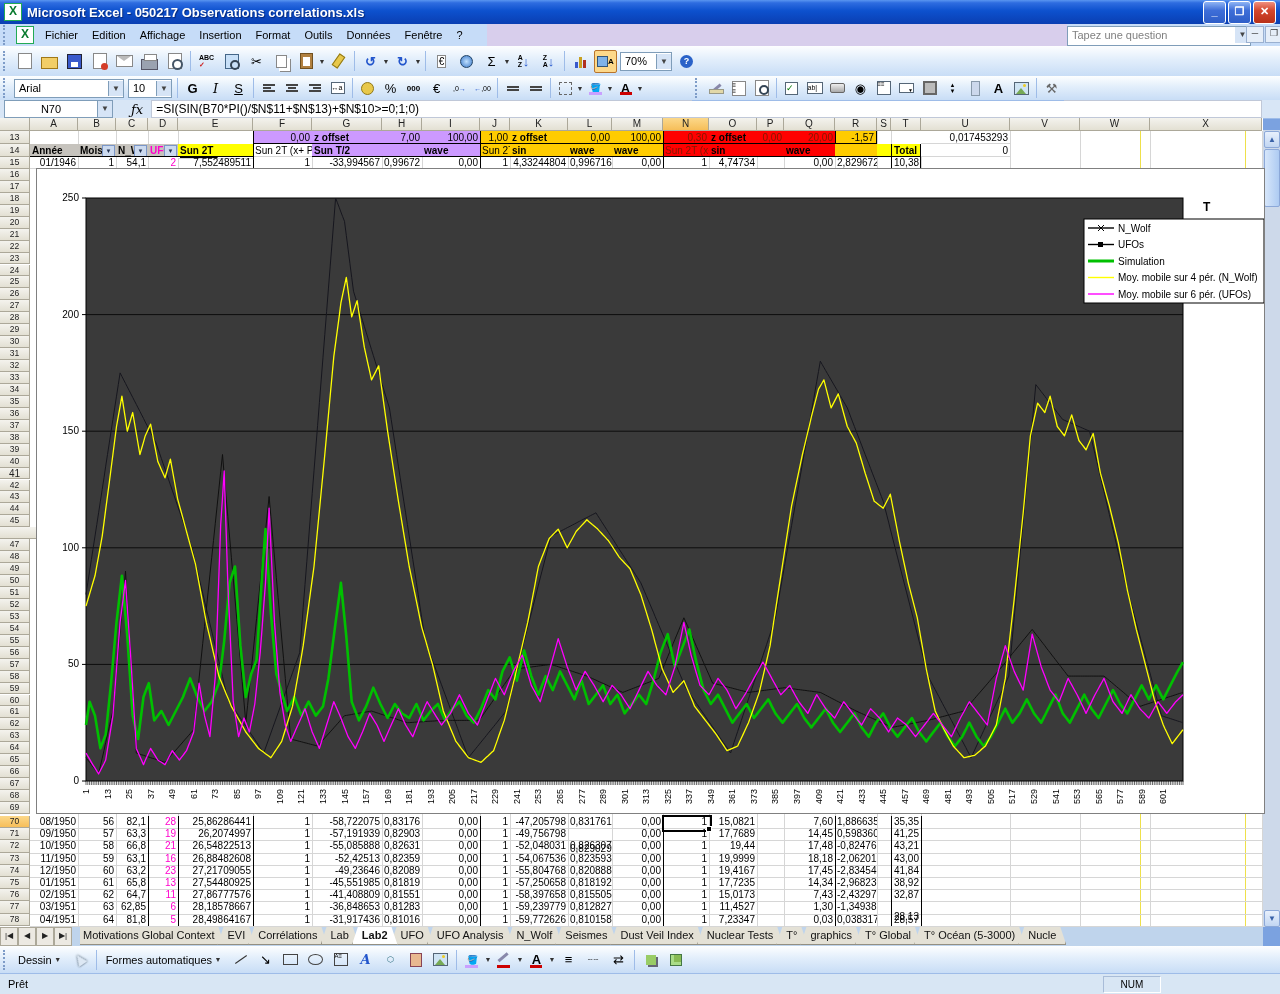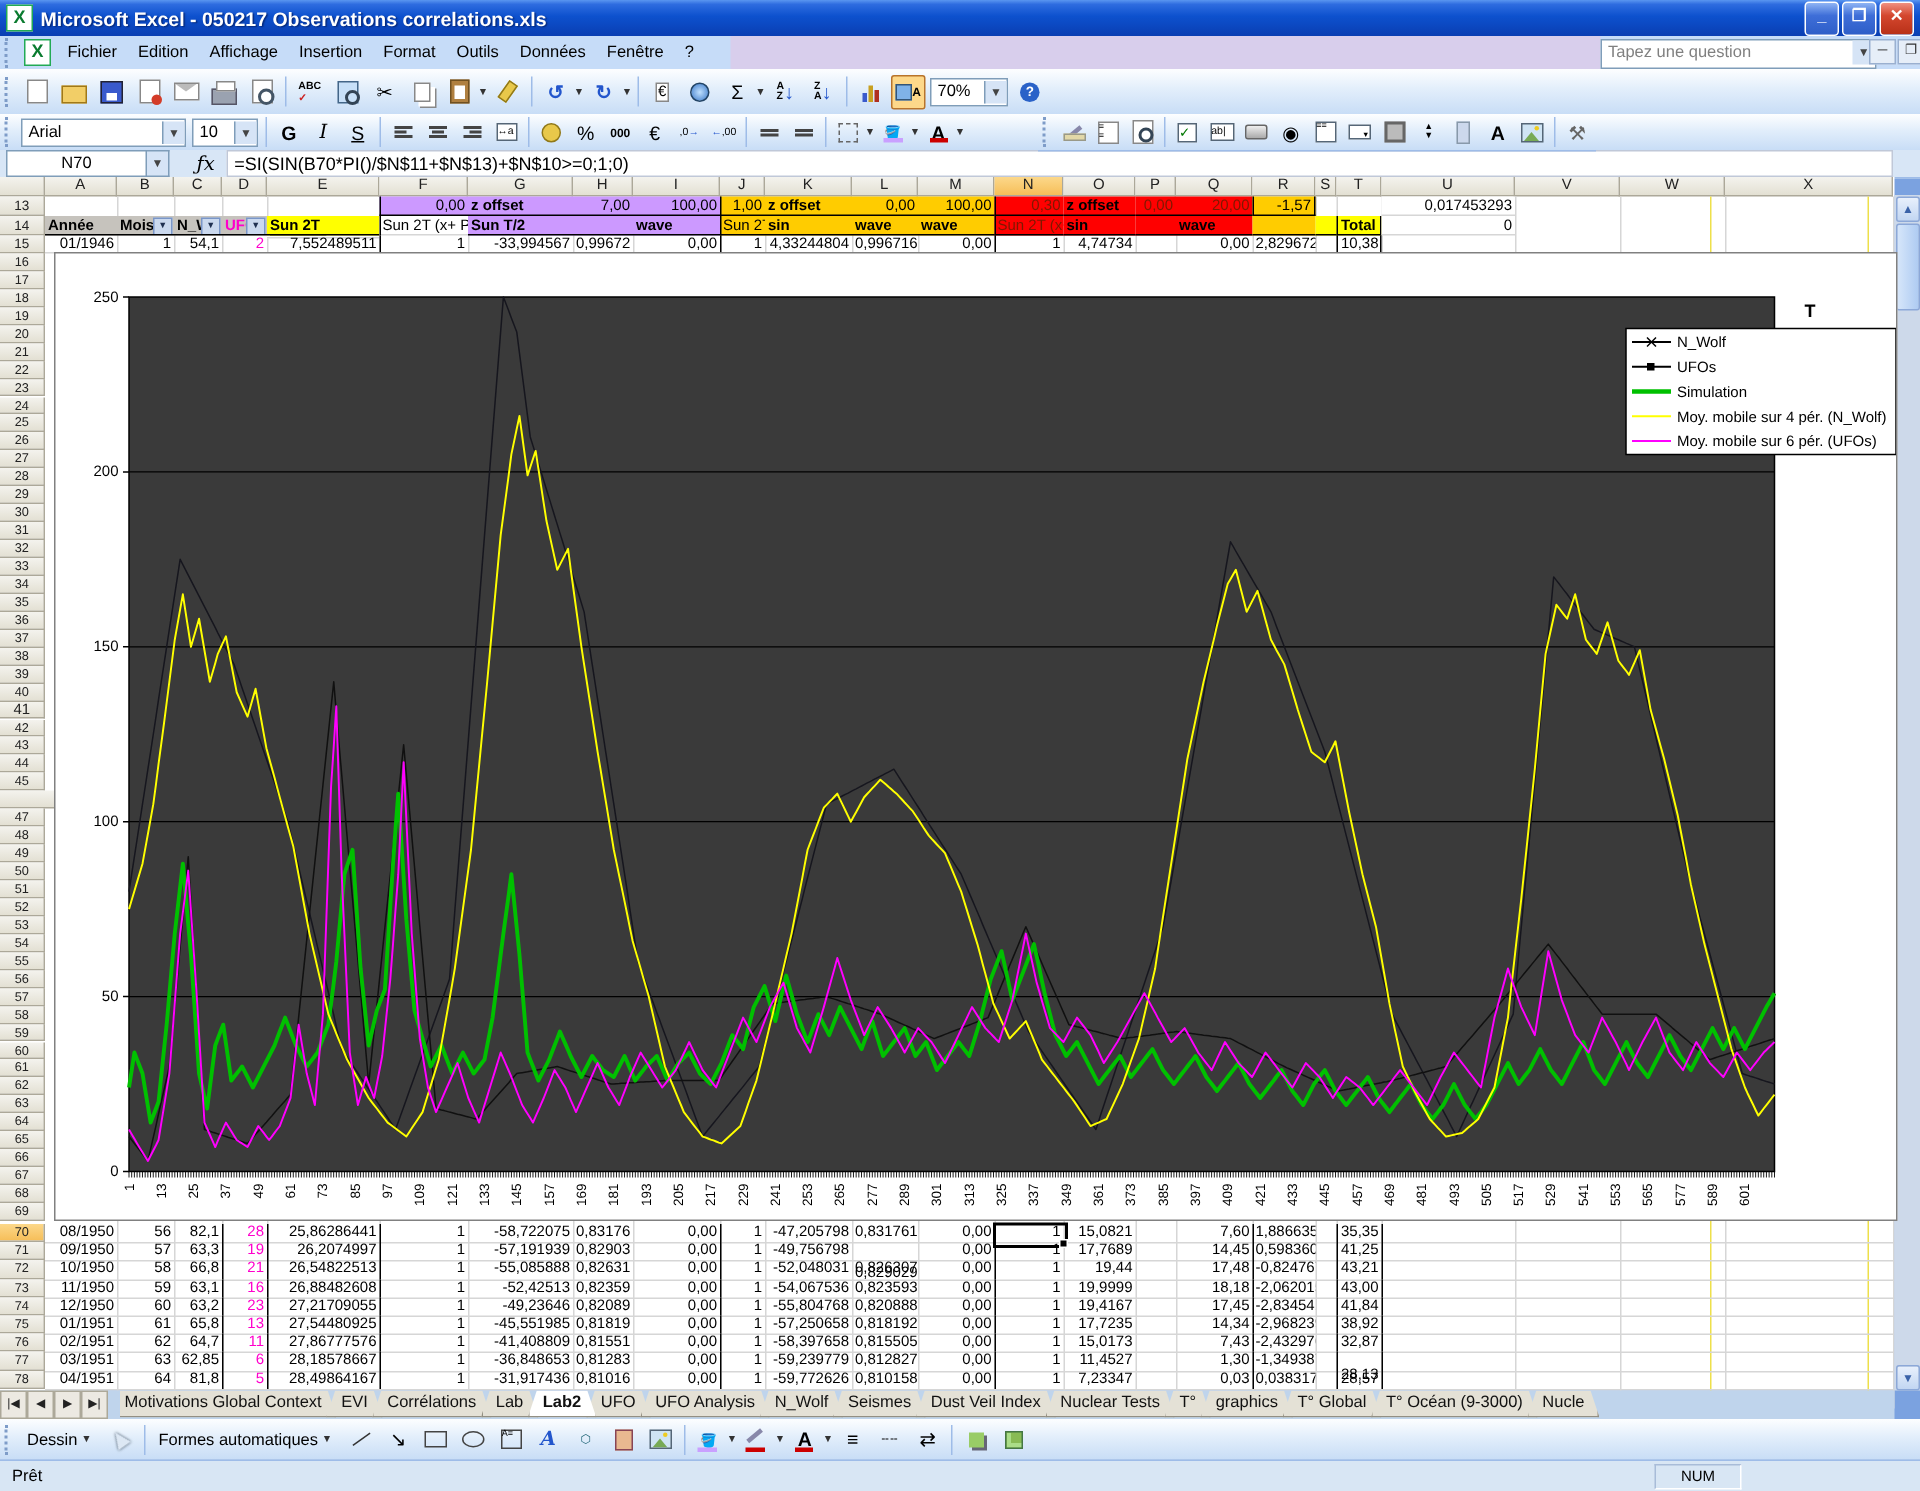--- a/index.html
+++ b/index.html
@@ -791,21 +791,21 @@
       <div class="sheettab active">Lab2</div>
       <div class="sheettab">UFO</div>
       <div class="sheettab">UFO Analysis</div>
       <div class="sheettab">N_Wolf</div>
       <div class="sheettab">Seismes</div>
       <div class="sheettab">Dust Veil Index</div>
       <div class="sheettab">Nuclear Tests</div>
       <div class="sheettab">T°</div>
       <div class="sheettab">graphics</div>
       <div class="sheettab">T° Global</div>
-      <div class="sheettab">T° Océan (9-3000)</div>
+      <div class="sheettab">T° Océan (5-3000)</div>
       <div class="sheettab">Nucle</div>
     </div>
     <div style="display: flex; gap: 2px; margin-left: 2px; align-items: center;"></div>
   </div>
 <div id="drawbar" class="abs tb">
     <div class="grip"></div>
     <div class="draw-label">
       <span>Dessin</span>
       <span class="ddv">▼</span>
     </div>

